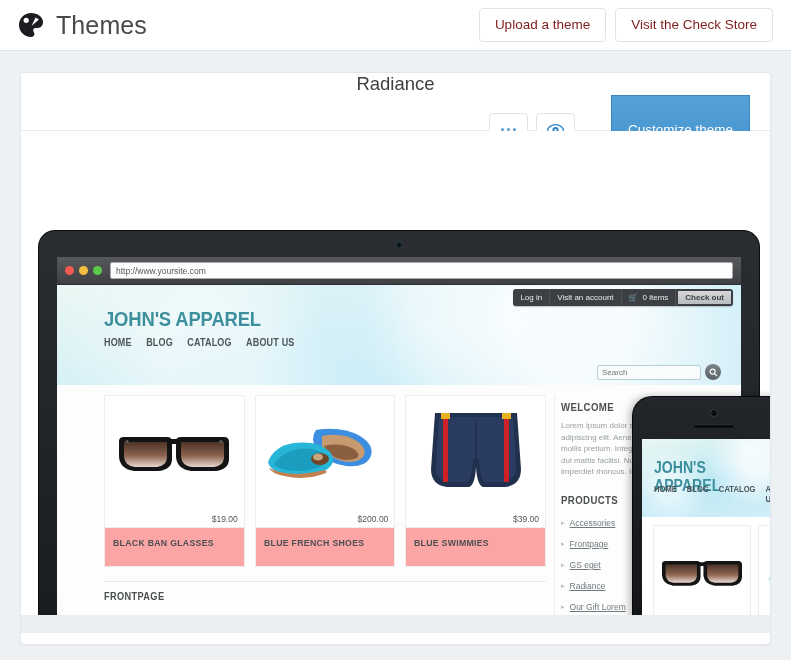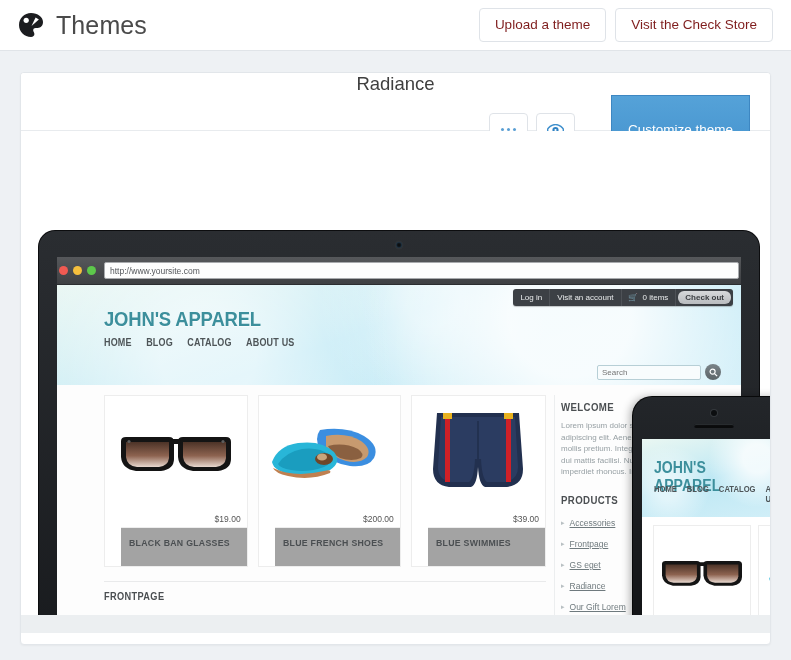--- a/index.html
+++ b/index.html
@@ -126,21 +126,21 @@
     width: 100%; height: 100%;
     background: #fff;
     overflow: hidden;
     position: relative;
   }
   .browser-chrome {
     height: 28px;
     background: linear-gradient(#56585b, #3e4043);
     border-bottom: 1px solid #2b2d30;
     display: flex; align-items: center;
-    padding: 0 2px;
+    padding: 0 8px;
     gap: 8px;
   }
   .traffic { display: flex; gap: 5px; }
   .traffic i { width: 9px; height: 9px; border-radius: 50%; display: block; }
   .traffic .r { background: #f05a52; }
   .traffic .y { background: #f5bf3d; }
   .traffic .g { background: #5dc84b; }
   .urlbar {
     flex: 1;
     height: 17px;
@@ -186,21 +186,21 @@
     display: flex; align-items: center;
     padding: 0 7px;
     border-right: 1px solid #4e5257;
     white-space: nowrap;
   }
   .site-topnav > div:last-child { border-right: none; }
   .site-topnav .checkout {
     background: linear-gradient(#d6d8da, #b9bcbf);
     color: #3b3e42;
     font-weight: bold;
-    margin: 2px; border-radius: 6px;
+    margin: 2px; border-radius: 0;
     padding: 0 7px;
   }
   .cart-glyph { margin-right: 4px; opacity: .85; }
   .brand {
     position: absolute;
     left: 47px; top: 22px;
     font-size: 21px;
     font-weight: bold;
     color: #3c8f9c;
     letter-spacing: -0.2px;
@@ -256,24 +256,23 @@
     display: flex; align-items: center; justify-content: center;
     background: #fff;
   }
   .prod-price {
     text-align: right;
     font-size: 8.5px;
     color: #555;
     padding: 0 6px 3px 0;
   }
   .prod-meta {
-    background: #a3a3a3;
+    background: #fca5a5;
     border-top: 1px solid #ededed;
     padding: 9px 8px 18px 8px;
-    margin-left: 16px;
   }
   .prod-title {
     font-size: 9.5px; font-weight: bold; color: #4b4f52;
     letter-spacing: 0.3px;
     transform: scaleX(0.92);
     transform-origin: left center;
     white-space: nowrap;
   }
 
   .section-rule { border-top: 1px solid #e9eaeb; margin: 14px 0 0 0; }

